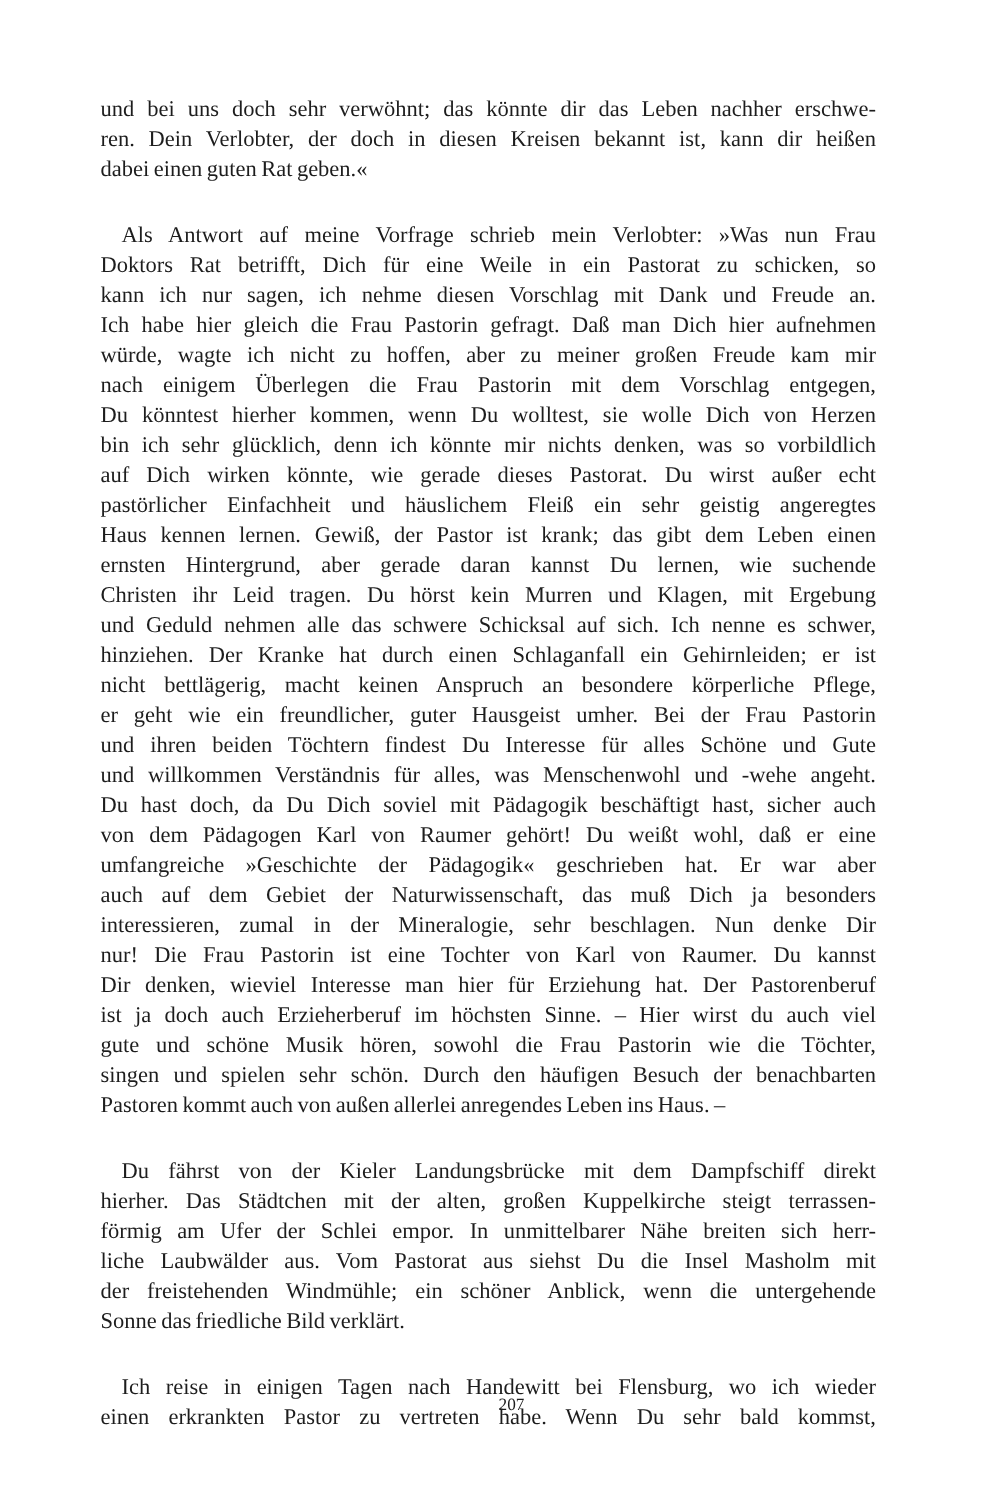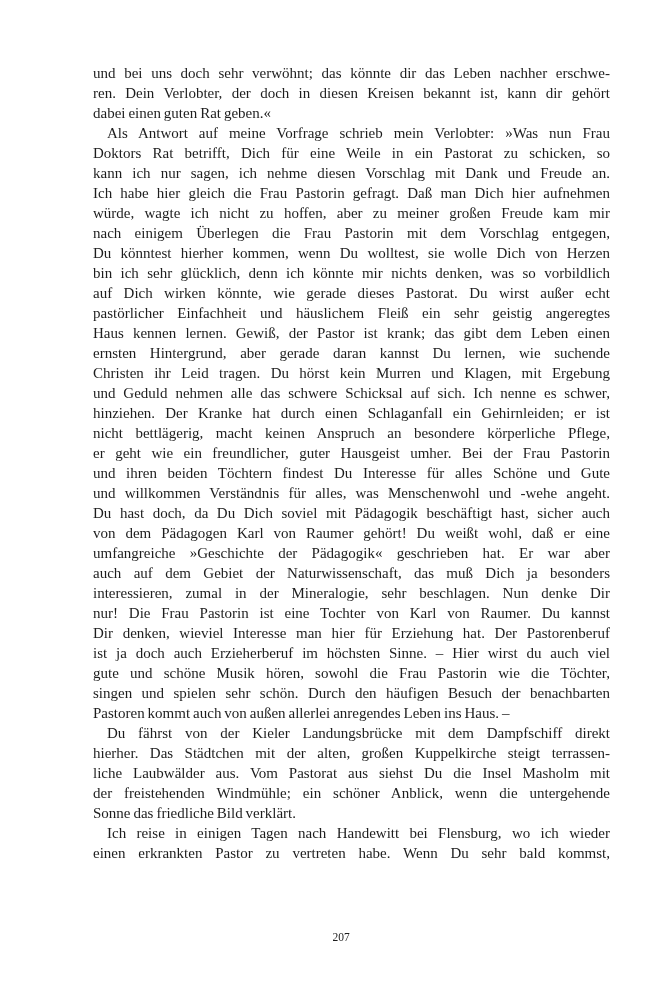--- a/index.html
+++ b/index.html
@@ -14,37 +14,38 @@
   }
   .page {
     position: relative;
     width: 660px;
     height: 990px;
     background: #ffffff;
     overflow: hidden;
   }
   .text-block {
     position: absolute;
-    left: 93px;
+    left: 67px;
     top: 63px;
     width: 517px;
     font-family: "Liberation Serif", serif;
     font-size: 15px;
     line-height: 20px;
     color: #1d1d1d;
   }
   .text-line {
     height: 20px;
     overflow: hidden;
     text-align: justify;
     text-align-last: justify;
     word-spacing: -0.8px;
   }
   .text-line.para-start {
     text-indent: 14px;
+    margin-top: 24px;
   }
   .text-line.para-end {
     text-align: right;
     text-align-last: left;
   }
   .folio {
     position: absolute;
     left: 85px;
     top: 930px;
     width: 512px;
@@ -54,21 +55,21 @@
     line-height: 14px;
     color: #1d1d1d;
   }
 </style>
 </head>
 <body>
 
 <div class="page">
   <div class="text-block" id="text-block">
       <div class="text-line">und bei uns doch sehr verwöhnt; das könnte dir das Leben nachher erschwe-</div>
-      <div class="text-line">ren. Dein Verlobter, der doch in diesen Kreisen bekannt ist, kann dir gehört</div>
+      <div class="text-line">ren. Dein Verlobter, der doch in diesen Kreisen bekannt ist, kann dir heißen</div>
       <div class="text-line para-end">dabei einen guten Rat geben.«</div>
       <div class="text-line para-start">Als Antwort auf meine Vorfrage schrieb mein Verlobter: »Was nun Frau</div>
       <div class="text-line">Doktors Rat betrifft, Dich für eine Weile in ein Pastorat zu schicken, so</div>
       <div class="text-line">kann ich nur sagen, ich nehme diesen Vorschlag mit Dank und Freude an.</div>
       <div class="text-line">Ich habe hier gleich die Frau Pastorin gefragt. Daß man Dich hier aufnehmen</div>
       <div class="text-line">würde, wagte ich nicht zu hoffen, aber zu meiner großen Freude kam mir</div>
       <div class="text-line">nach einigem Überlegen die Frau Pastorin mit dem Vorschlag entgegen,</div>
       <div class="text-line">Du könntest hierher kommen, wenn Du wolltest, sie wolle Dich von Herzen</div>
       <div class="text-line">bin ich sehr glücklich, denn ich könnte mir nichts denken, was so vorbildlich</div>
       <div class="text-line">auf Dich wirken könnte, wie gerade dieses Pastorat. Du wirst außer echt</div>
@@ -88,20 +89,21 @@
       <div class="text-line">auch auf dem Gebiet der Naturwissenschaft, das muß Dich ja besonders</div>
       <div class="text-line">interessieren, zumal in der Mineralogie, sehr beschlagen. Nun denke Dir</div>
       <div class="text-line">nur! Die Frau Pastorin ist eine Tochter von Karl von Raumer. Du kannst</div>
       <div class="text-line">Dir denken, wieviel Interesse man hier für Erziehung hat. Der Pastorenberuf</div>
       <div class="text-line">ist ja doch auch Erzieherberuf im höchsten Sinne. – Hier wirst du auch viel</div>
       <div class="text-line">gute und schöne Musik hören, sowohl die Frau Pastorin wie die Töchter,</div>
       <div class="text-line">singen und spielen sehr schön. Durch den häufigen Besuch der benachbarten</div>
       <div class="text-line para-end">Pastoren kommt auch von außen allerlei anregendes Leben ins Haus. –</div>
       <div class="text-line para-start">Du fährst von der Kieler Landungsbrücke mit dem Dampfschiff direkt</div>
       <div class="text-line">hierher. Das Städtchen mit der alten, großen Kuppelkirche steigt terrassen-</div>
+      <div class="text-line">förmig am Ufer der Schlei empor. In unmittelbarer Nähe breiten sich herr-</div>
       <div class="text-line">liche Laubwälder aus. Vom Pastorat aus siehst Du die Insel Masholm mit</div>
       <div class="text-line">der freistehenden Windmühle; ein schöner Anblick, wenn die untergehende</div>
       <div class="text-line para-end">Sonne das friedliche Bild verklärt.</div>
       <div class="text-line para-start">Ich reise in einigen Tagen nach Handewitt bei Flensburg, wo ich wieder</div>
       <div class="text-line">einen erkrankten Pastor zu vertreten habe. Wenn Du sehr bald kommst,</div>
     </div>
   <div class="folio">207</div>
 </div>
 
 </body></html>

